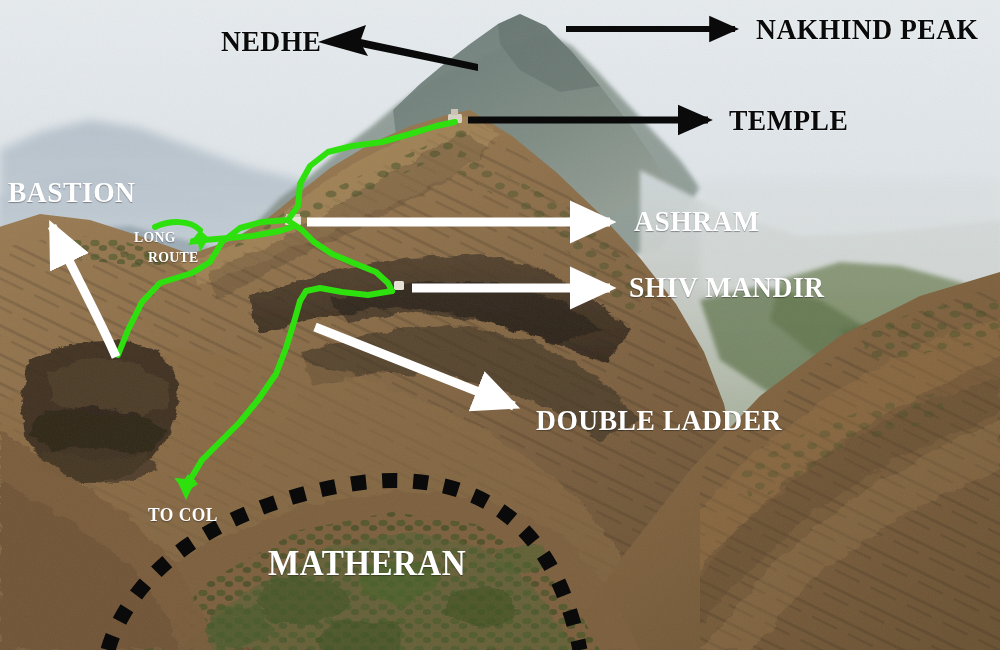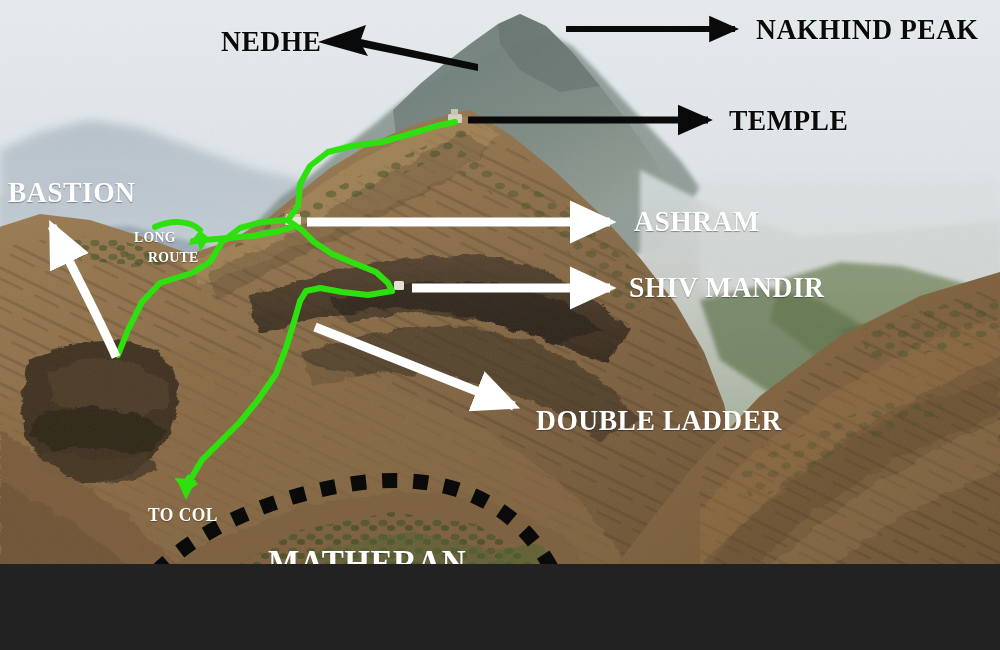--- a/index.html
+++ b/index.html
@@ -1,18 +1,18 @@
 <!DOCTYPE html>
 <html><head>
 <meta charset="utf-8">
 <title>Nakhind Peak Annotated Route Photo</title>
 <style>
   html,body{margin:0;padding:0;background:#222;}
   #stage{
-    position:relative;width:1000px;height:564px;overflow:hidden;
+    position:relative;width:1000px;height:650px;overflow:hidden;
     font-family:"Liberation Serif", serif;
     background:#dfe5e8;
   }
   #stage svg.layer{position:absolute;left:0;top:0;width:1000px;height:650px;display:block;}
   .lbl{
     position:absolute;
     font-family:"Liberation Serif", serif;
     font-weight:bold;
     letter-spacing:.5px;
     white-space:nowrap;

